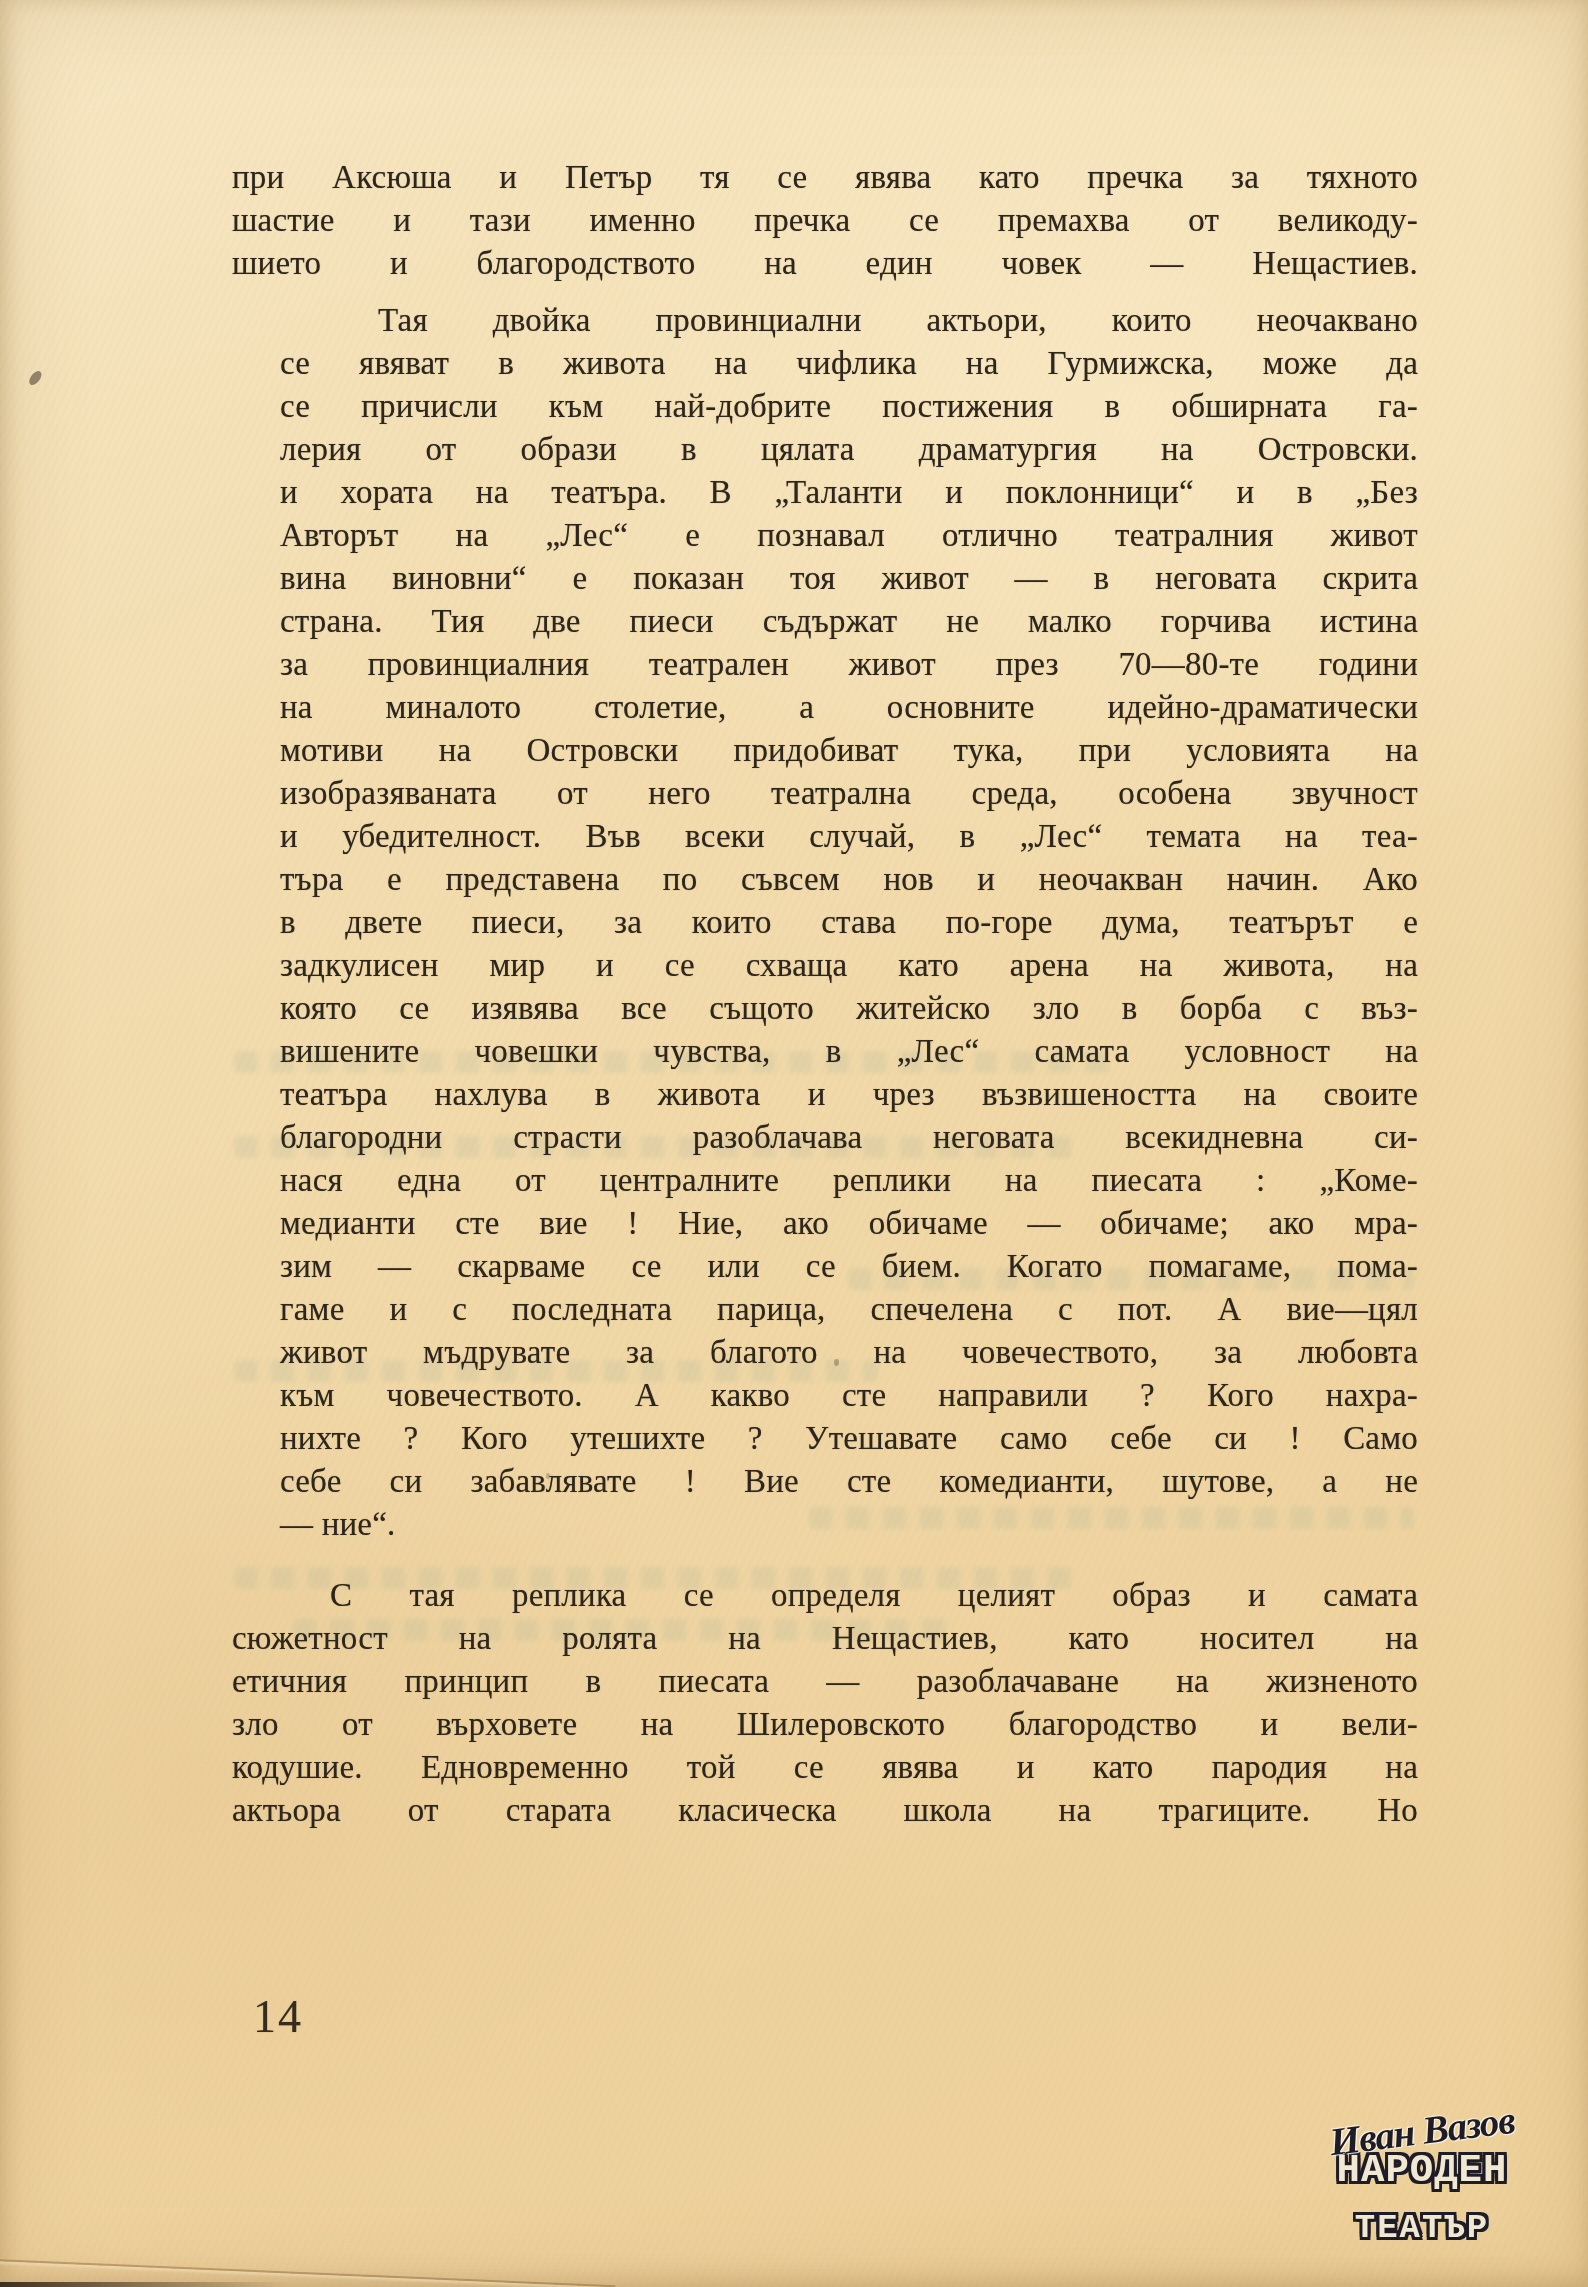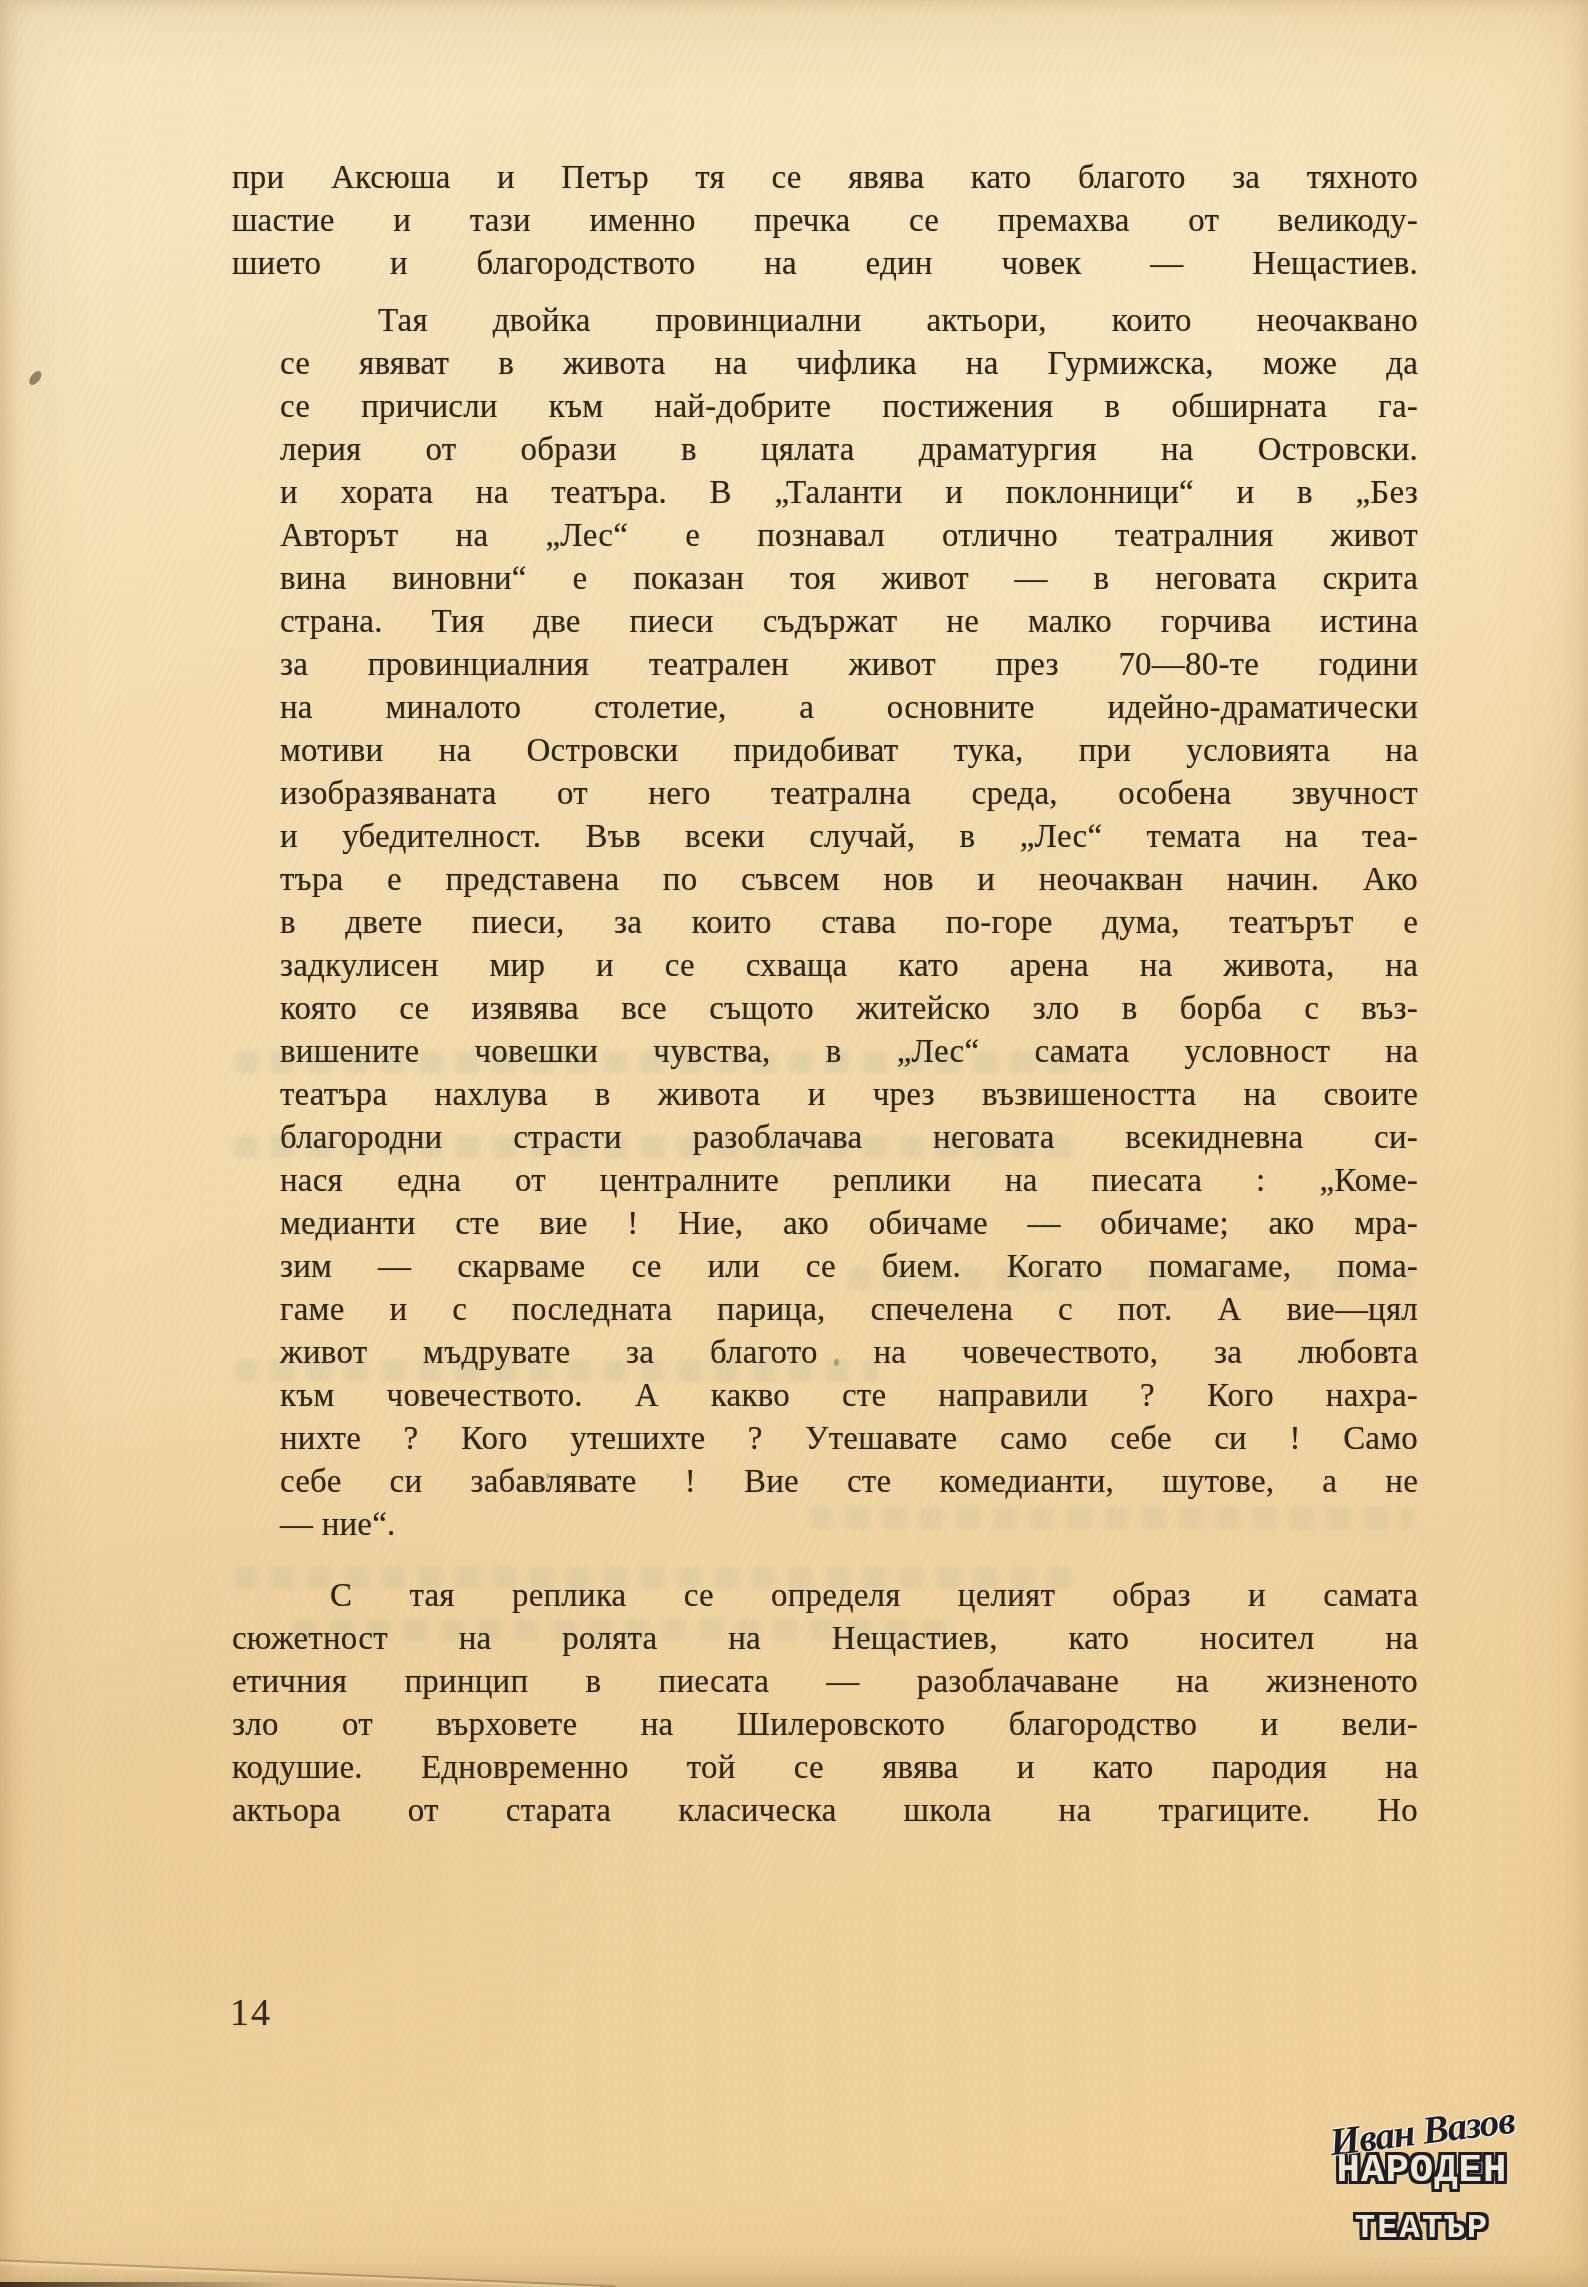--- a/index.html
+++ b/index.html
@@ -39,22 +39,22 @@
     text-align:justify;
     text-align-last:justify;
     white-space:normal;
     height:43px;
     overflow:visible;
   }
   .line.no-just{text-align-last:left;}
   .para.indent .line:first-child{text-indent:98px;}
   .pagenum{
     position:absolute;
-    left:230px; top:1990px;
-    font-size:38px;
+    left:253px; top:1990px;
+    font-size:46px;
     color:#352c20;
     letter-spacing:2px;
     text-shadow:0 0 1px rgba(45,38,28,0.4);
   }
   .stamp{
     position:absolute;
     right:55px; bottom:43px;
     width:224px;
     text-align:center;
     line-height:1;
@@ -126,21 +126,21 @@
   <div class="ghost" style="left:234px;top:1051px;width:878px;"></div>
   <div class="ghost" style="left:234px;top:1136px;width:839px;"></div>
   <div class="ghost" style="left:848px;top:1268px;width:566px;"></div>
   <div class="ghost" style="left:234px;top:1360px;width:644px;"></div>
   <div class="ghost" style="left:809px;top:1507px;width:605px;"></div>
   <div class="ghost" style="left:234px;top:1567px;width:839px;"></div>
   <div class="ghost" style="left:293px;top:1619px;width:663px;"></div>
 
   <div class="textblock">
       <div class="para">
-        <div class="line">при Аксюша и Петър тя се явява като благото за тяхното</div>
+        <div class="line">при Аксюша и Петър тя се явява като пречка за тяхното</div>
         <div class="line">шастие и тази именно пречка се премахва от великоду-</div>
         <div class="line">шието и благородството на един човек — Нещастиев.</div>
       </div>
       <div class="para indent">
         <div class="line">Тая двойка провинциални актьори, които неочаквано</div>
         <div class="line">се явяват в живота на чифлика на Гурмижска, може да</div>
         <div class="line">се причисли към най-добрите постижения в обширната га-</div>
         <div class="line">лерия от образи в цялата драматургия на Островски.</div>
         <div class="line">и хората на театъра. В „Таланти и поклонници“ и в „Без</div>
         <div class="line">Авторът на „Лес“ е познавал отлично театралния живот</div>

